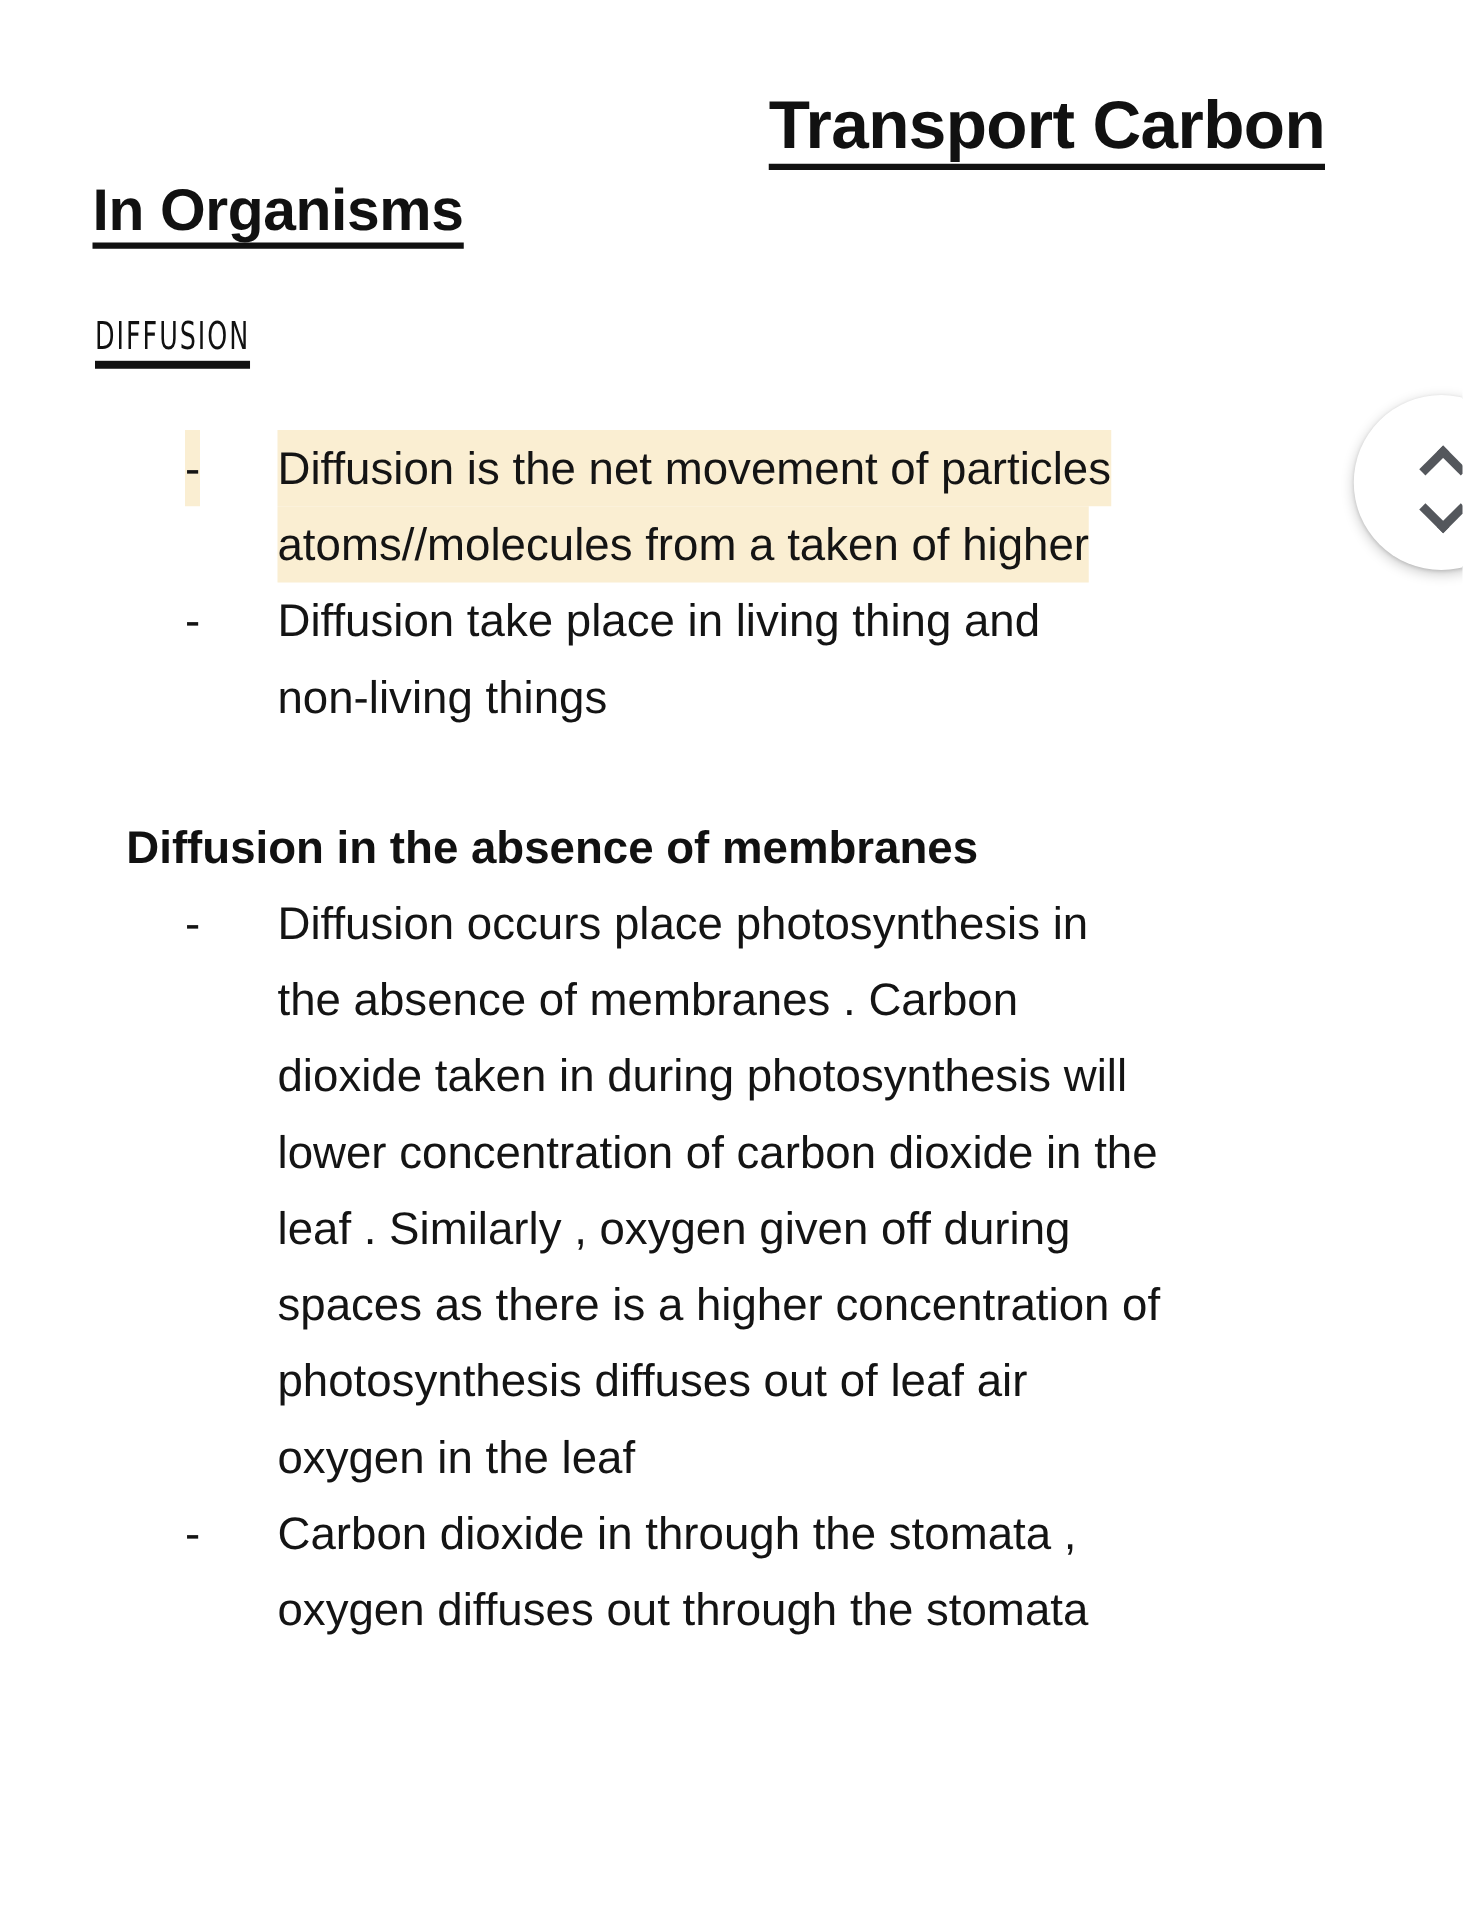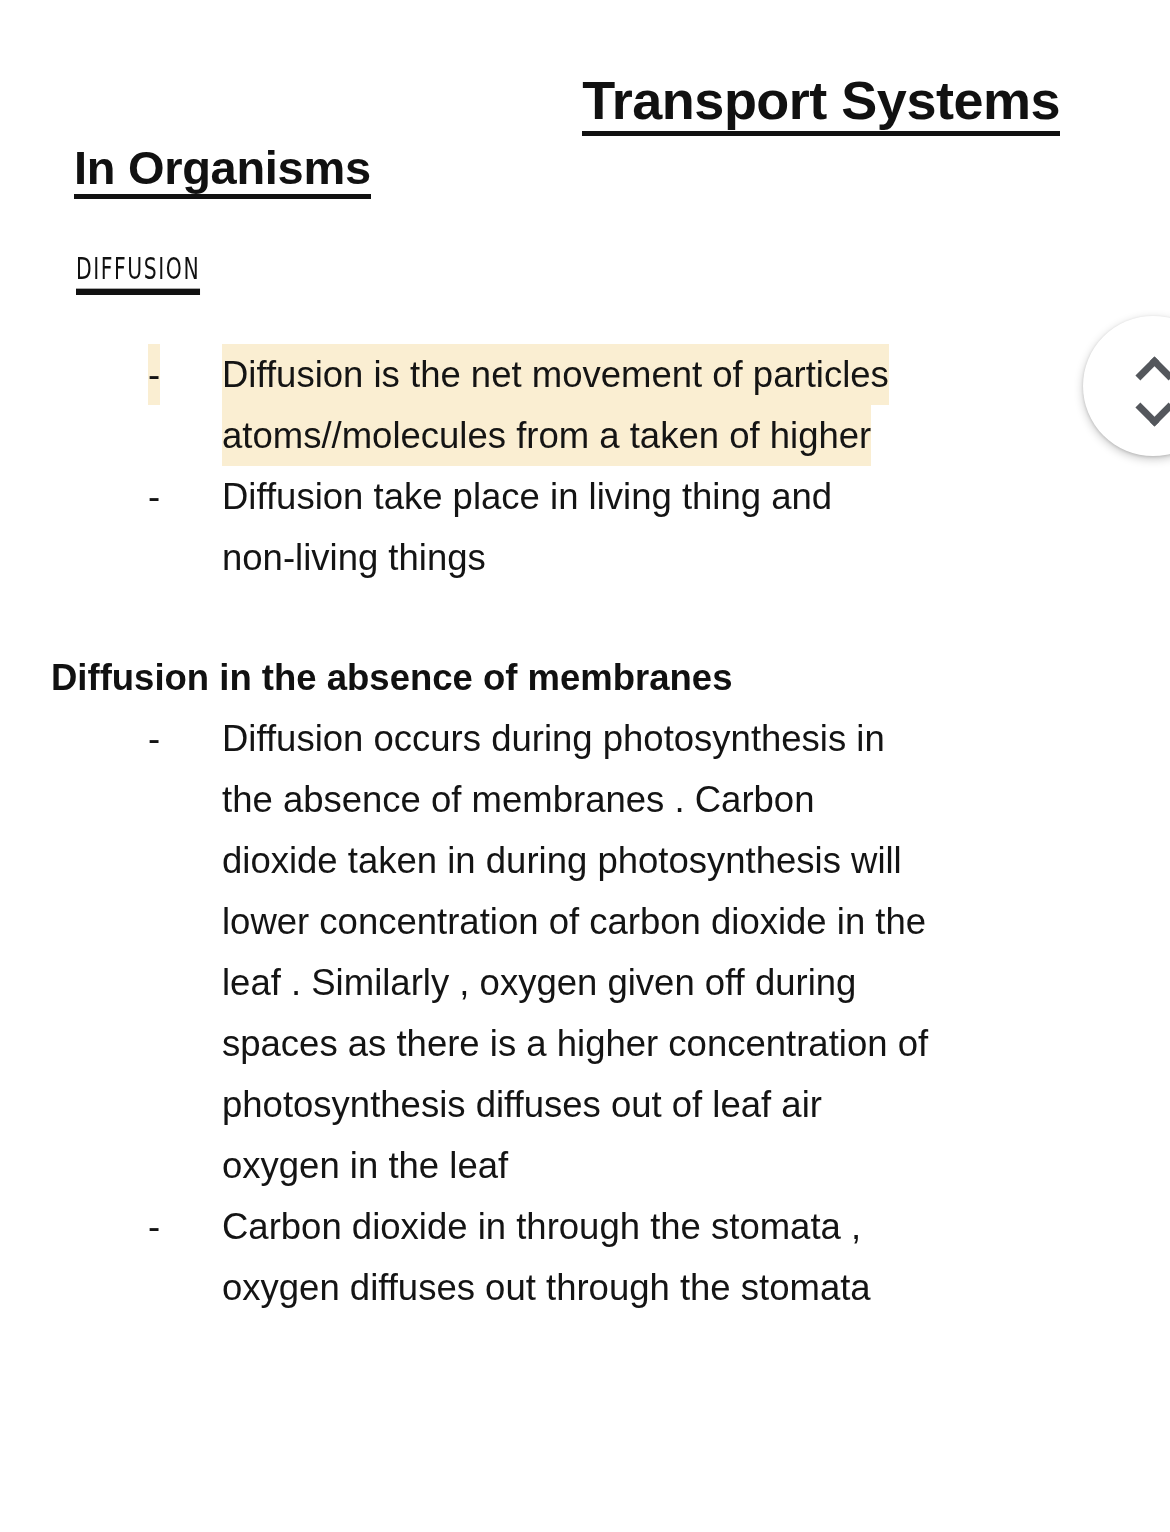--- a/index.html
+++ b/index.html
@@ -110,21 +110,21 @@
   .btext .ln {
     display: block;
     width: fit-content;
     text-align: center;
   }
 
   .subhead {
     font-size: 36.5px;
     font-weight: bold;
     line-height: 61px;
-    padding-left: 51px;
+    padding-left: 101px;
     color: #111111;
   }
 
   .gap-lg { height: 59px; }
 
   
   .scroll-fab {
     position: absolute;
     left: 1083px;
     top: 316px;
@@ -156,21 +156,21 @@
   }
   .chev.up::before   { transform: rotate(45deg); }
   .chev.down::before { transform: rotate(225deg); top: 0px; }
 </style>
 </head>
 <body>
 
 <div class="page">
 
   <h1 class="doc-title-1">
-    <span>Transport Systems</span>
+    <span>Transport Carbon</span>
   </h1>
 
   <h1 class="doc-title-2">
     <span>In Organisms</span>
   </h1>
 
   <h2 class="section-heading">
     <span>Diffusion</span>
   </h2>
 
@@ -192,21 +192,21 @@
       </span>
     </div>
 
     <div class="gap-lg"></div>
 
     <div class="subhead">Diffusion in the absence of membranes</div>
 
     <div class="bullet">
       <span class="dash">-</span>
       <span class="btext">
-        <span class="ln">Diffusion occurs during photosynthesis in</span>
+        <span class="ln">Diffusion occurs place photosynthesis in</span>
         <span class="ln">the absence of membranes . Carbon</span>
         <span class="ln">dioxide taken in during photosynthesis will</span>
         <span class="ln">lower concentration of carbon dioxide in the</span>
         <span class="ln">leaf . Similarly , oxygen given off during</span>
         <span class="ln">spaces as there is a higher concentration of</span>
         <span class="ln">photosynthesis diffuses out of leaf air</span>
         <span class="ln">oxygen in the leaf</span>
       </span>
     </div>
 

